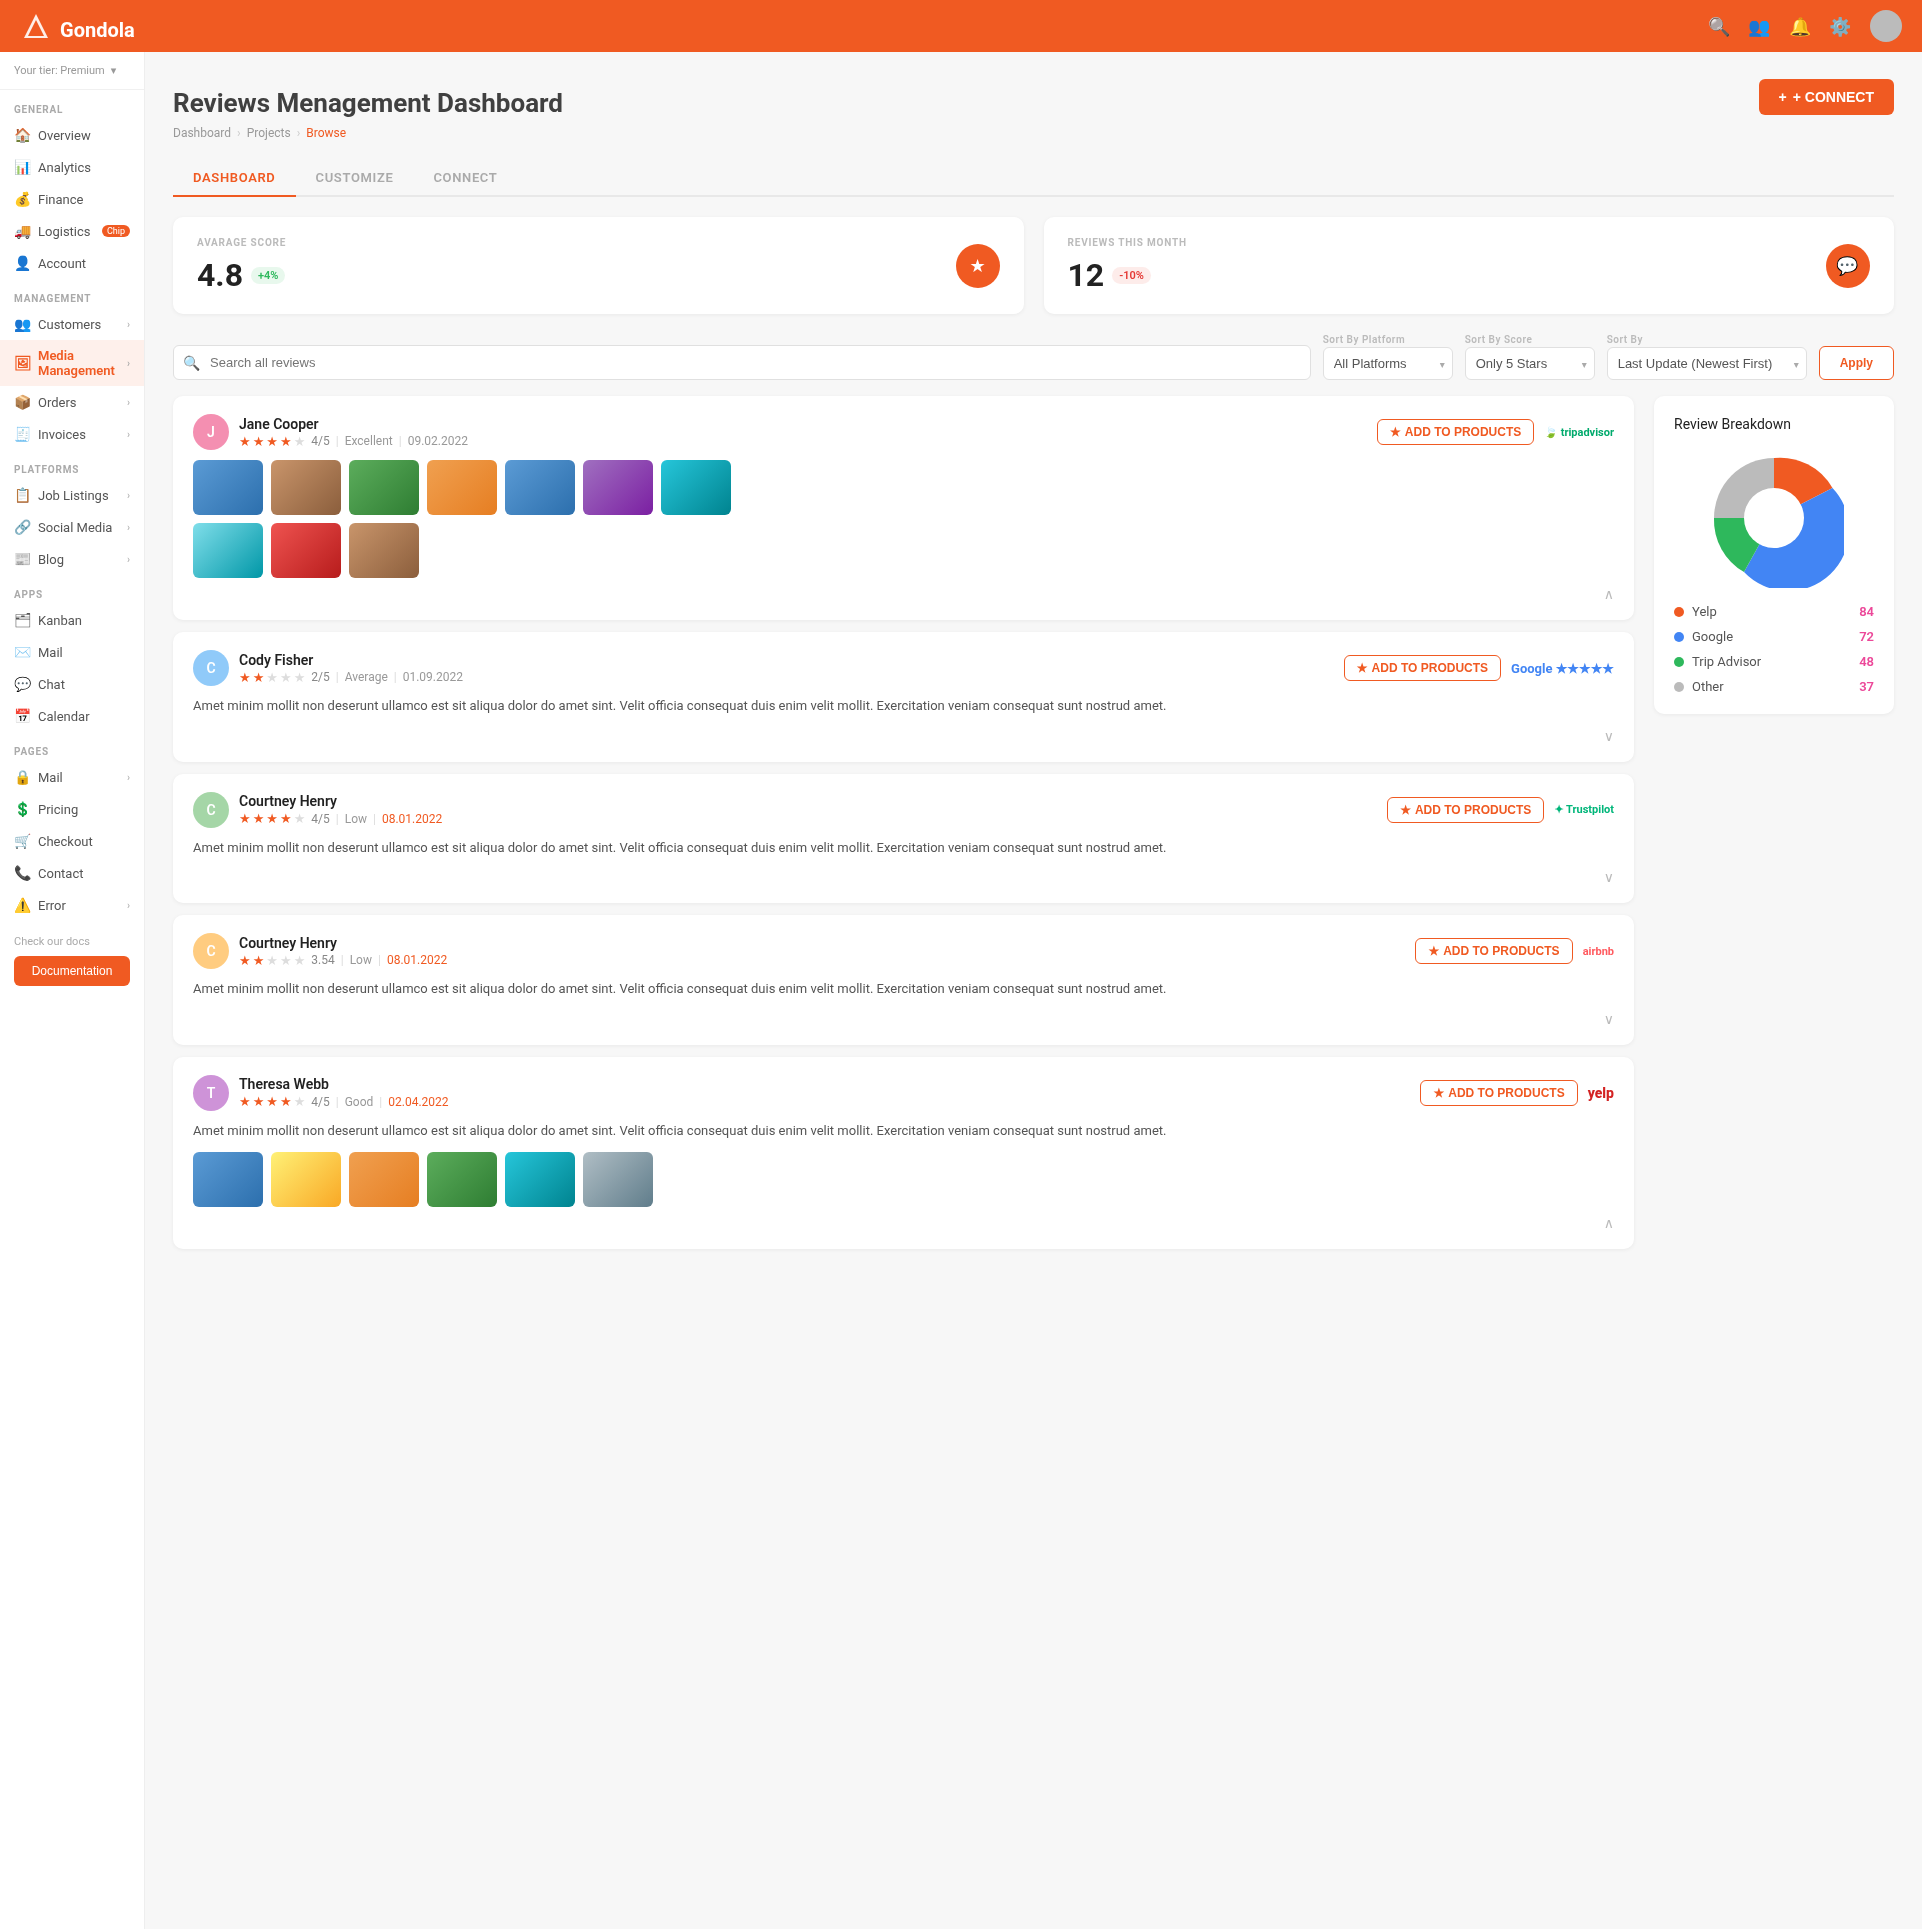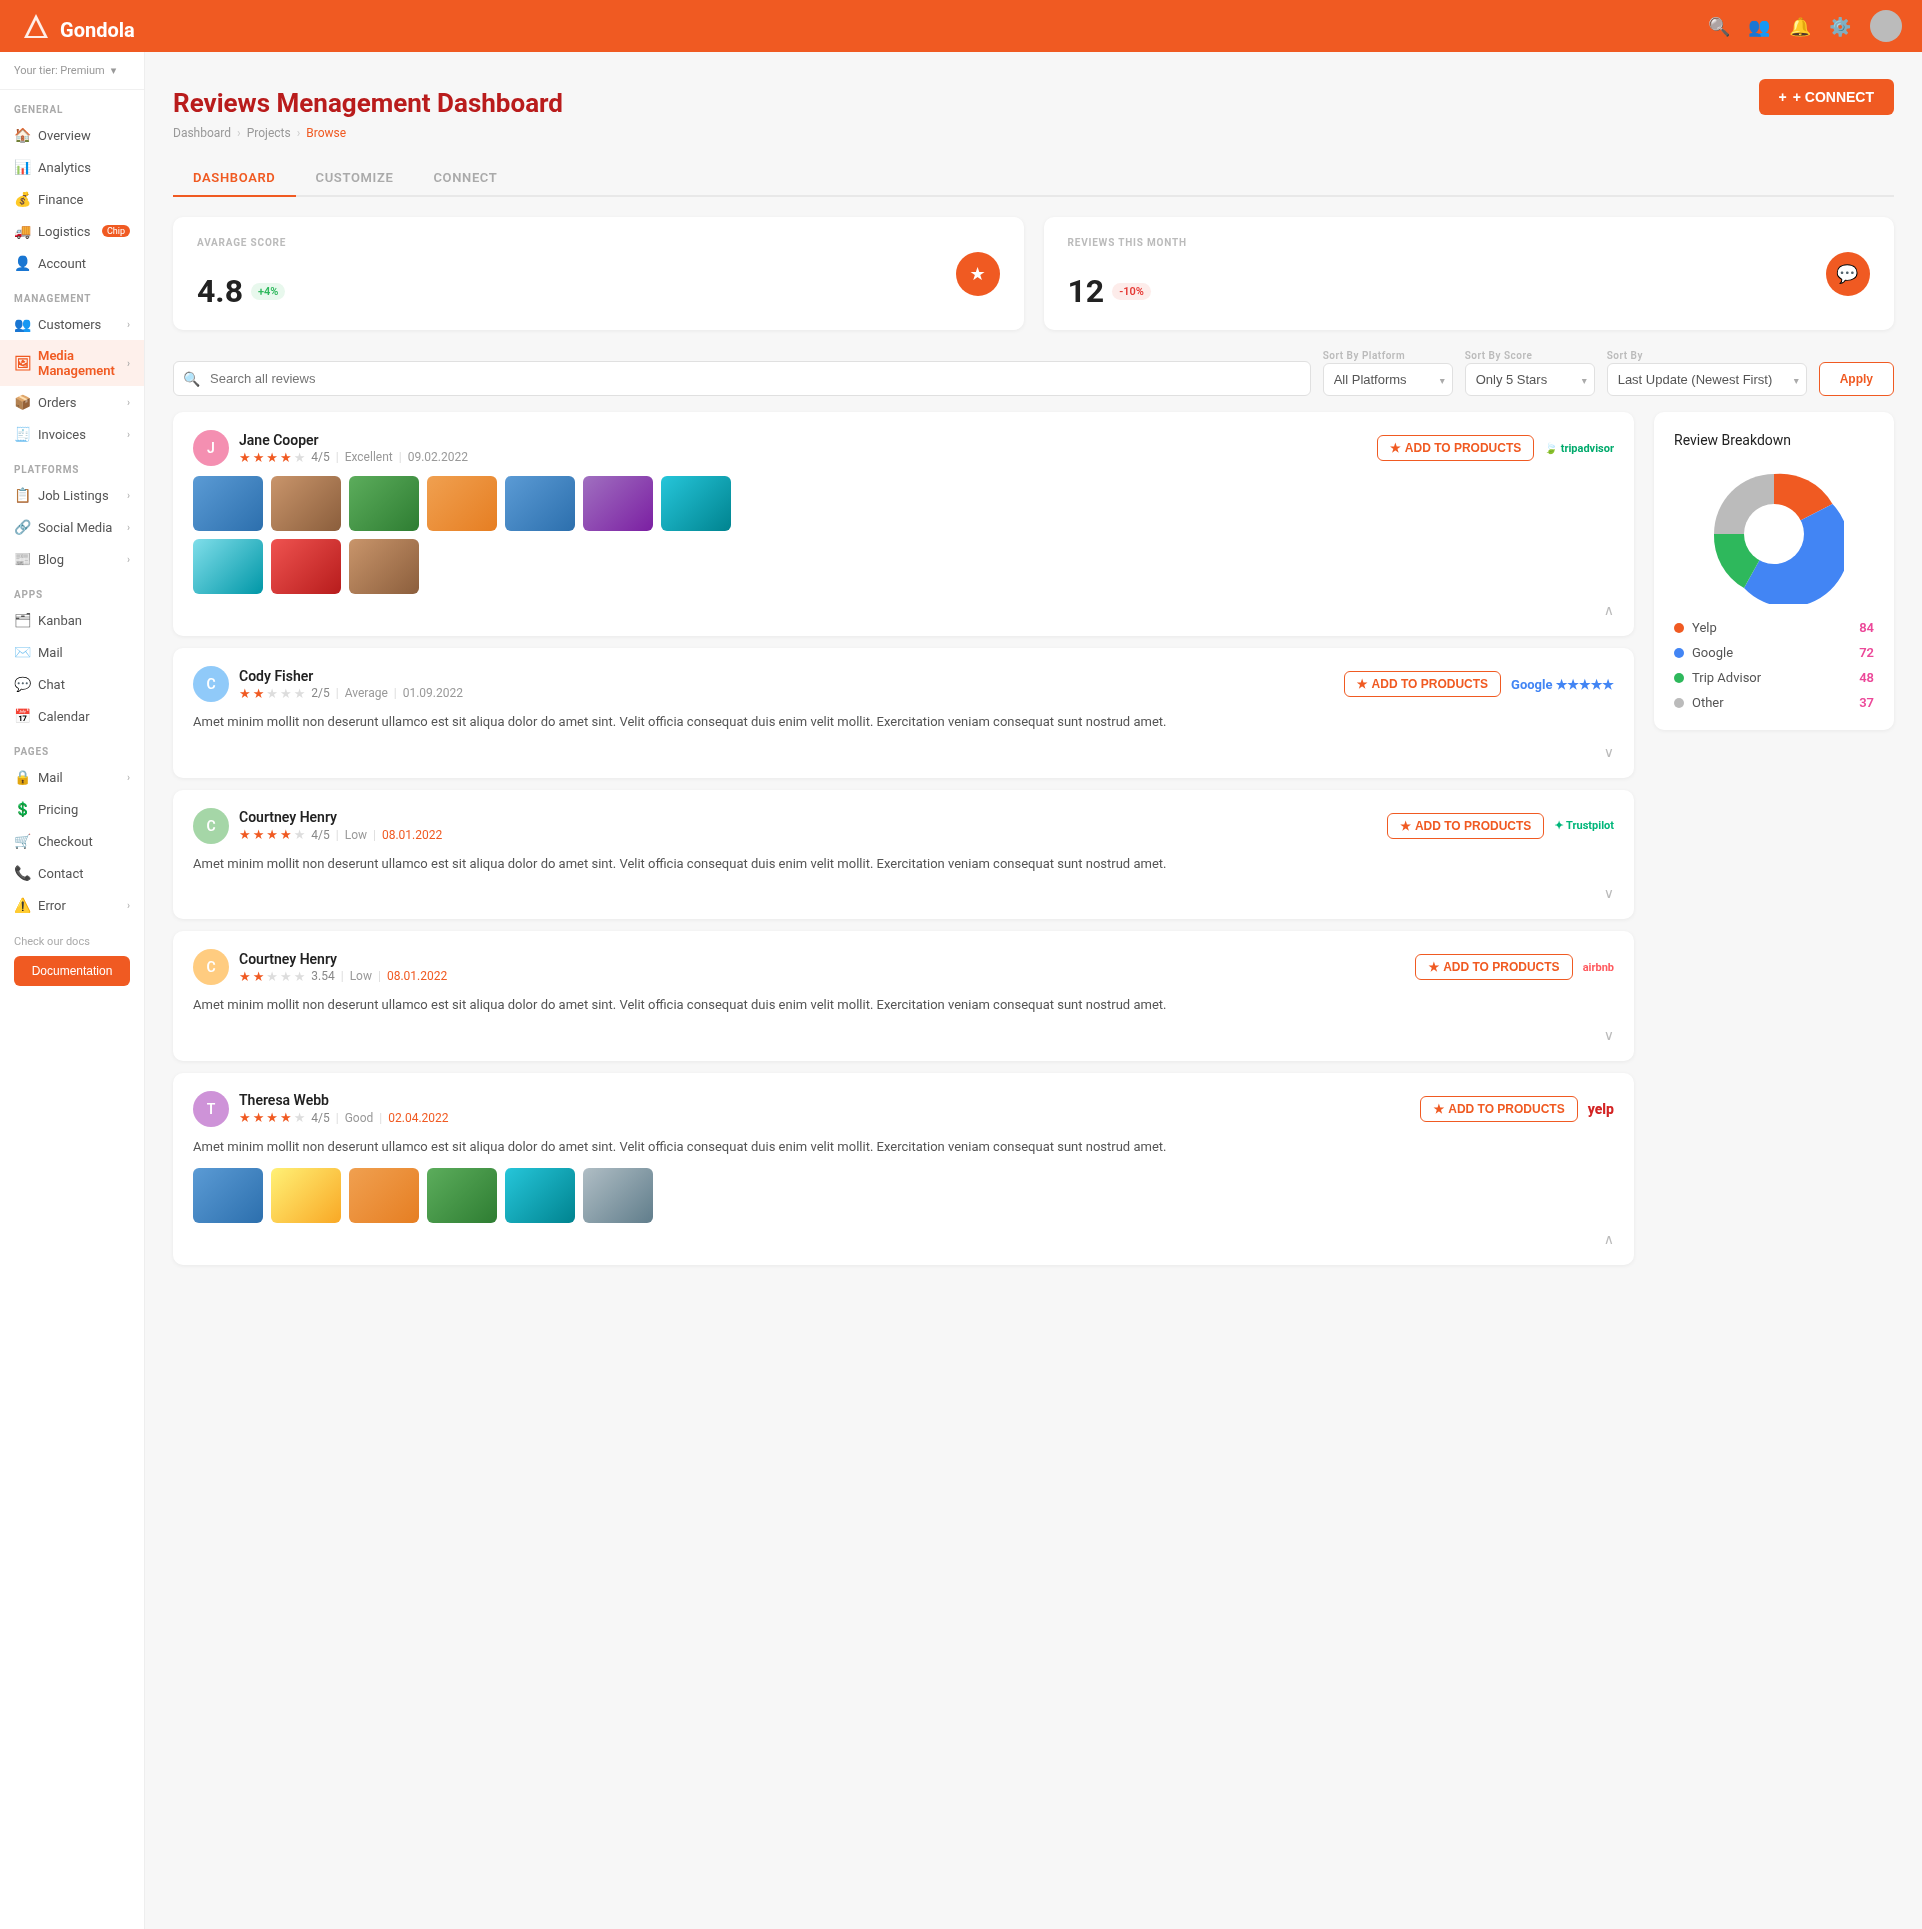--- a/index.html
+++ b/index.html
@@ -136,21 +136,21 @@
 
     .page-header {
       display: flex;
       align-items: center;
       justify-content: space-between;
       margin-bottom: 8px;
     }
     .page-title {
       font-size: 26px;
       font-weight: 700;
-      color: #b91c1c;
+      color: #404040;
       margin-top: 12px;
     }
     .connect-button {
       background: #f05a22;
       color: white;
       border: none;
       border-radius: 6px;
       padding: 10px 20px;
       font-size: 14px;
       font-weight: 600;
@@ -208,21 +208,21 @@
       align-items: center;
       justify-content: space-between;
       box-shadow: 0 1px 4px rgba(0,0,0,0.06);
     }
     .stat-label {
       font-size: 10px;
       font-weight: 700;
       color: #bbb;
       letter-spacing: 0.08em;
       text-transform: uppercase;
-      margin-bottom: 24px;
+      margin-bottom: 8px;
     }
     .stat-value {
       font-size: 32px;
       font-weight: 700;
       color: #222;
       display: flex;
       align-items: center;
       gap: 8px;
     }
     .stat-badge {

